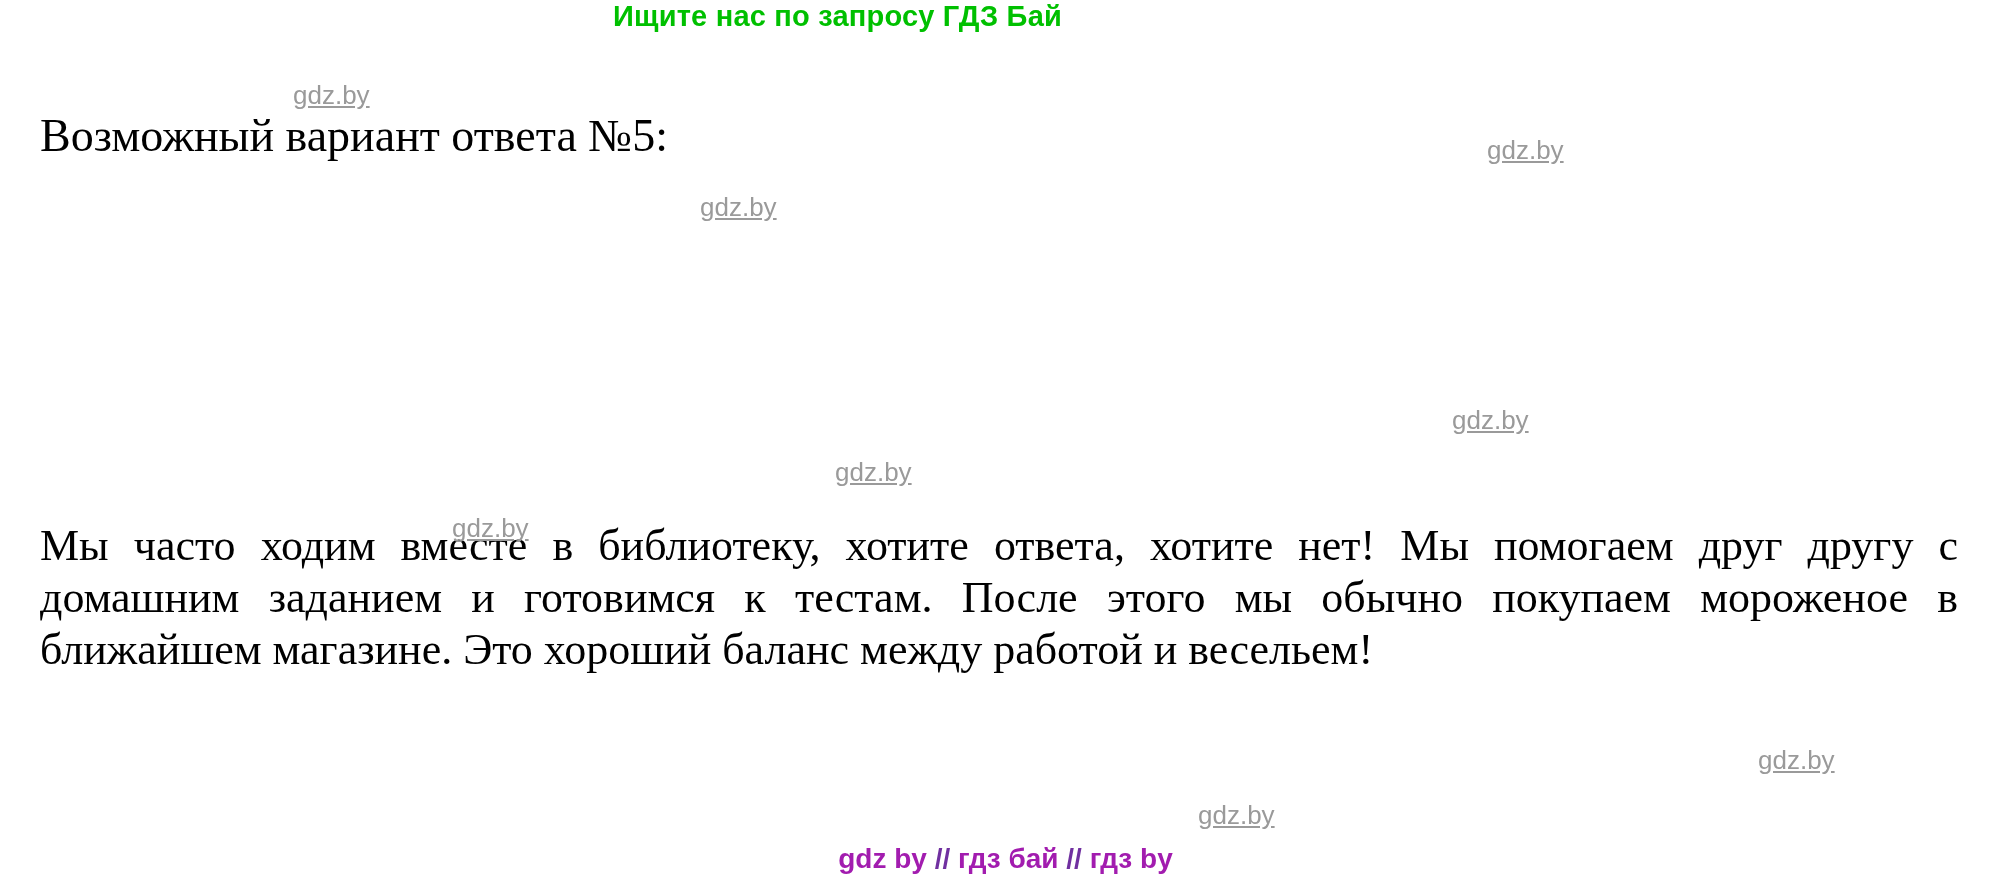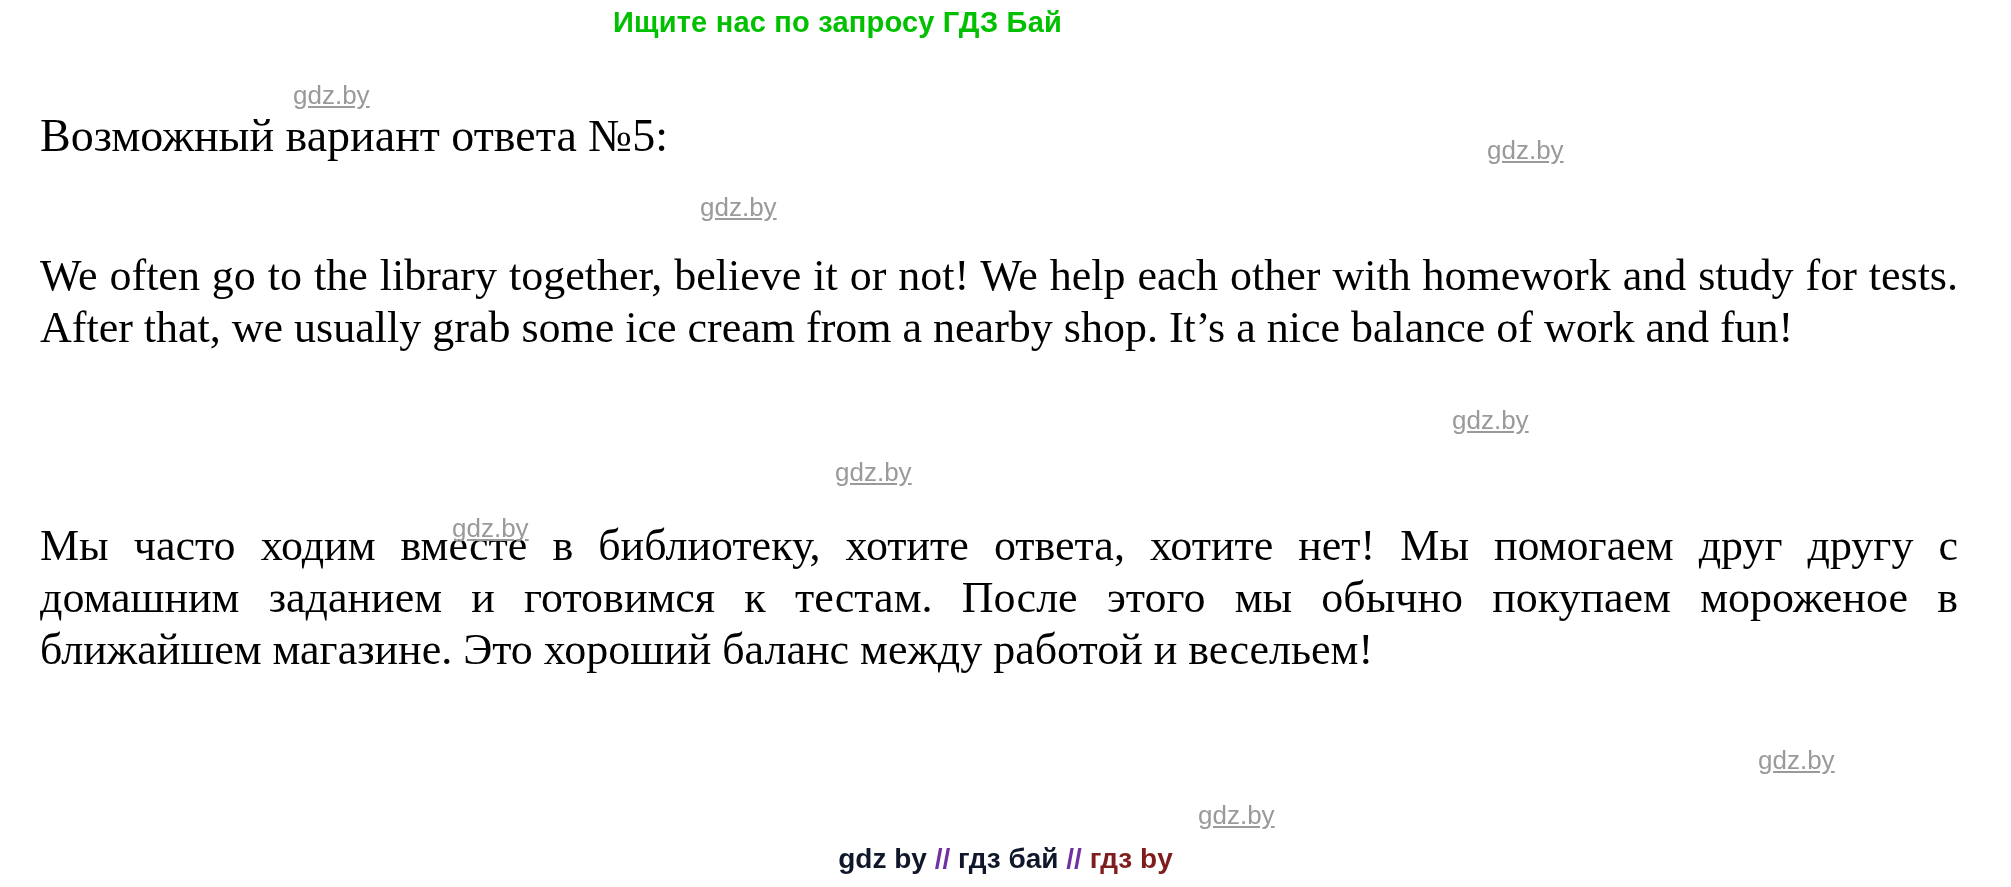--- a/index.html
+++ b/index.html
@@ -18,21 +18,21 @@
 
   .page {
     position: relative;
     width: 2011px;
     height: 887px;
   }
 
   
   .top-banner {
     position: absolute;
-    top: 6px;
+    top: 0px;
     left: 0;
     width: 1675px;
     text-align: center;
     color: #00c000;
     font-family: "Liberation Sans", sans-serif;
     font-size: 29px;
     font-weight: bold;
     letter-spacing: 0.2px;
   }
 
@@ -91,36 +91,35 @@
     position: absolute;
     left: 0;
     top: 843px;
     width: 2011px;
     text-align: center;
     font-family: "Liberation Sans", sans-serif;
     font-size: 28px;
     font-weight: bold;
     white-space: nowrap;
   }
-  .footer .f-purple { color: #0f172a; }
+  .footer .f-purple { color: #a21caf; }
   .footer .f-sep { color: #7030a0; }
-  .footer .f-blue { color: #7f1d1d; }
+  .footer .f-blue { color: #a21caf; }
 </style>
 </head>
 <body>
 
 <div class="page">
 
   <div class="top-banner">Ищите нас по запросу ГДЗ Бай</div>
 
   <div class="content">
     <div class="heading">Возможный вариант ответа №5:</div>
   </div>
 
-  <div class="para para-en">We often go to the library together, believe it or not! We help each other with homework and study for tests. After that, we usually grab some ice cream from a nearby shop. It’s a nice balance of work and fun!</div>
 
   <div class="para para-ru">Мы часто ходим вместе в библиотеку, хотите ответа, хотите нет! Мы помогаем друг другу с домашним заданием и готовимся к тестам. После этого мы обычно покупаем мороженое в ближайшем магазине. Это хороший баланс между работой и весельем!</div>
 
   <div class="wm" style="left:293px; top:80px;">gdz.by</div>
   <div class="wm" style="left:1487px; top:135px;">gdz.by</div>
   <div class="wm" style="left:700px; top:192px;">gdz.by</div>
   <div class="wm" style="left:1452px; top:405px;">gdz.by</div>
   <div class="wm" style="left:835px; top:457px;">gdz.by</div>
   <div class="wm" style="left:452px; top:513px;">gdz.by</div>
   <div class="wm" style="left:1758px; top:745px;">gdz.by</div>

